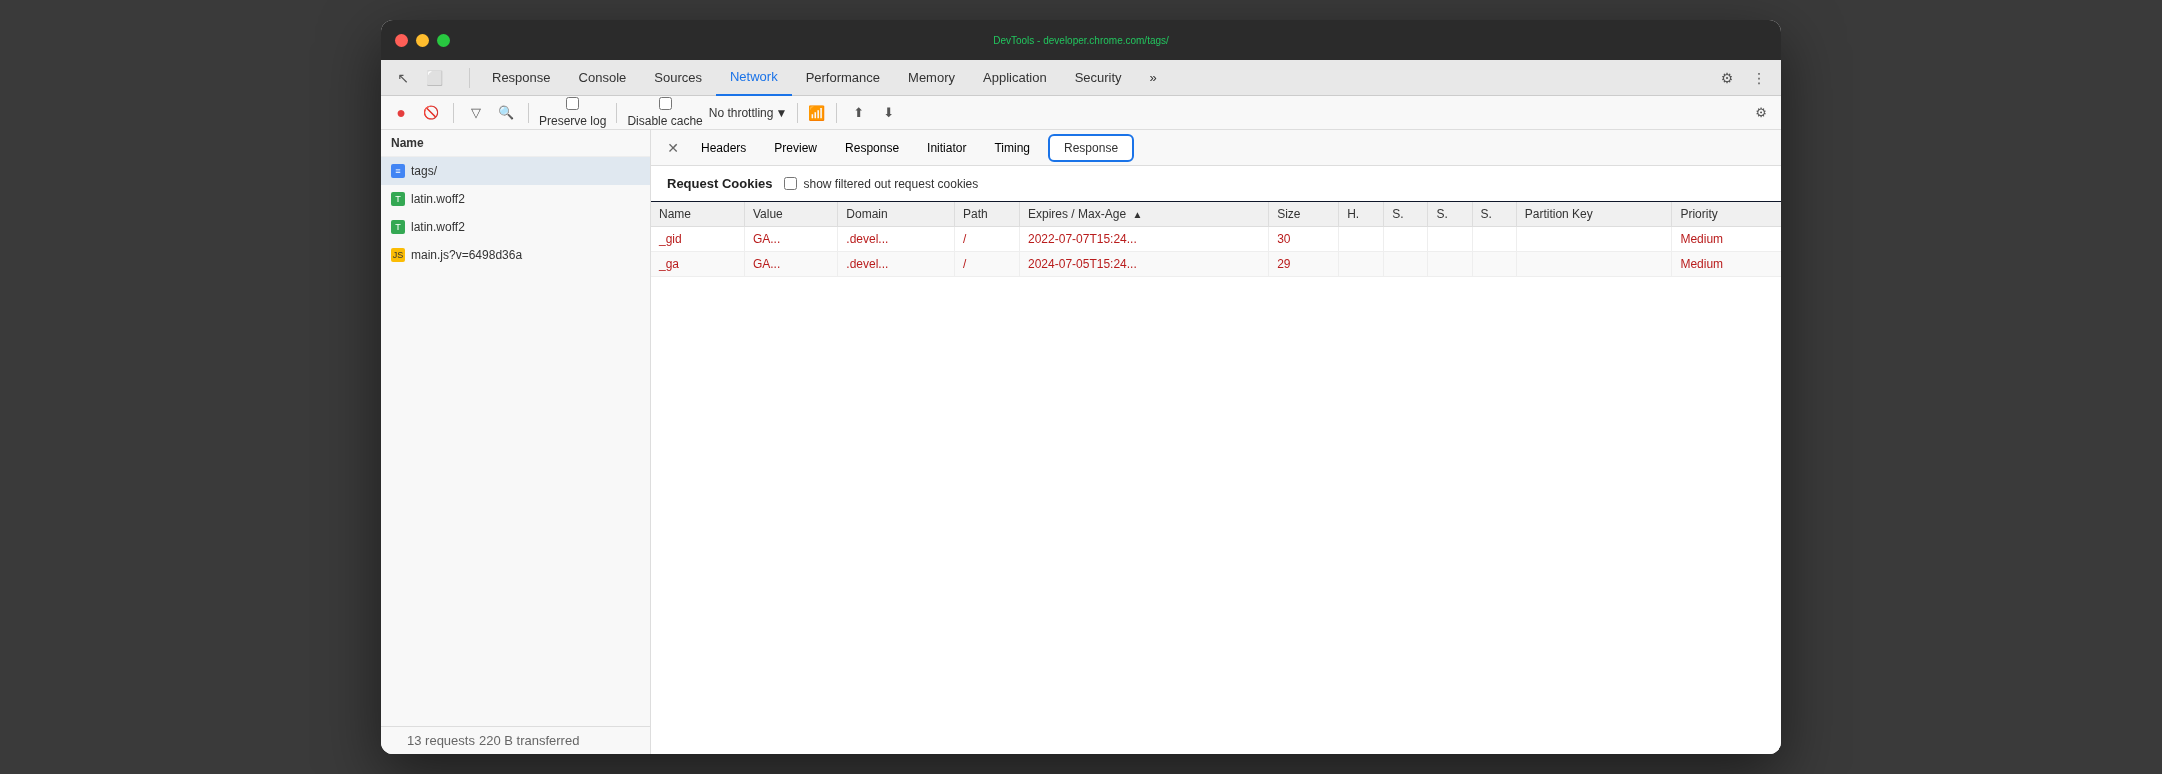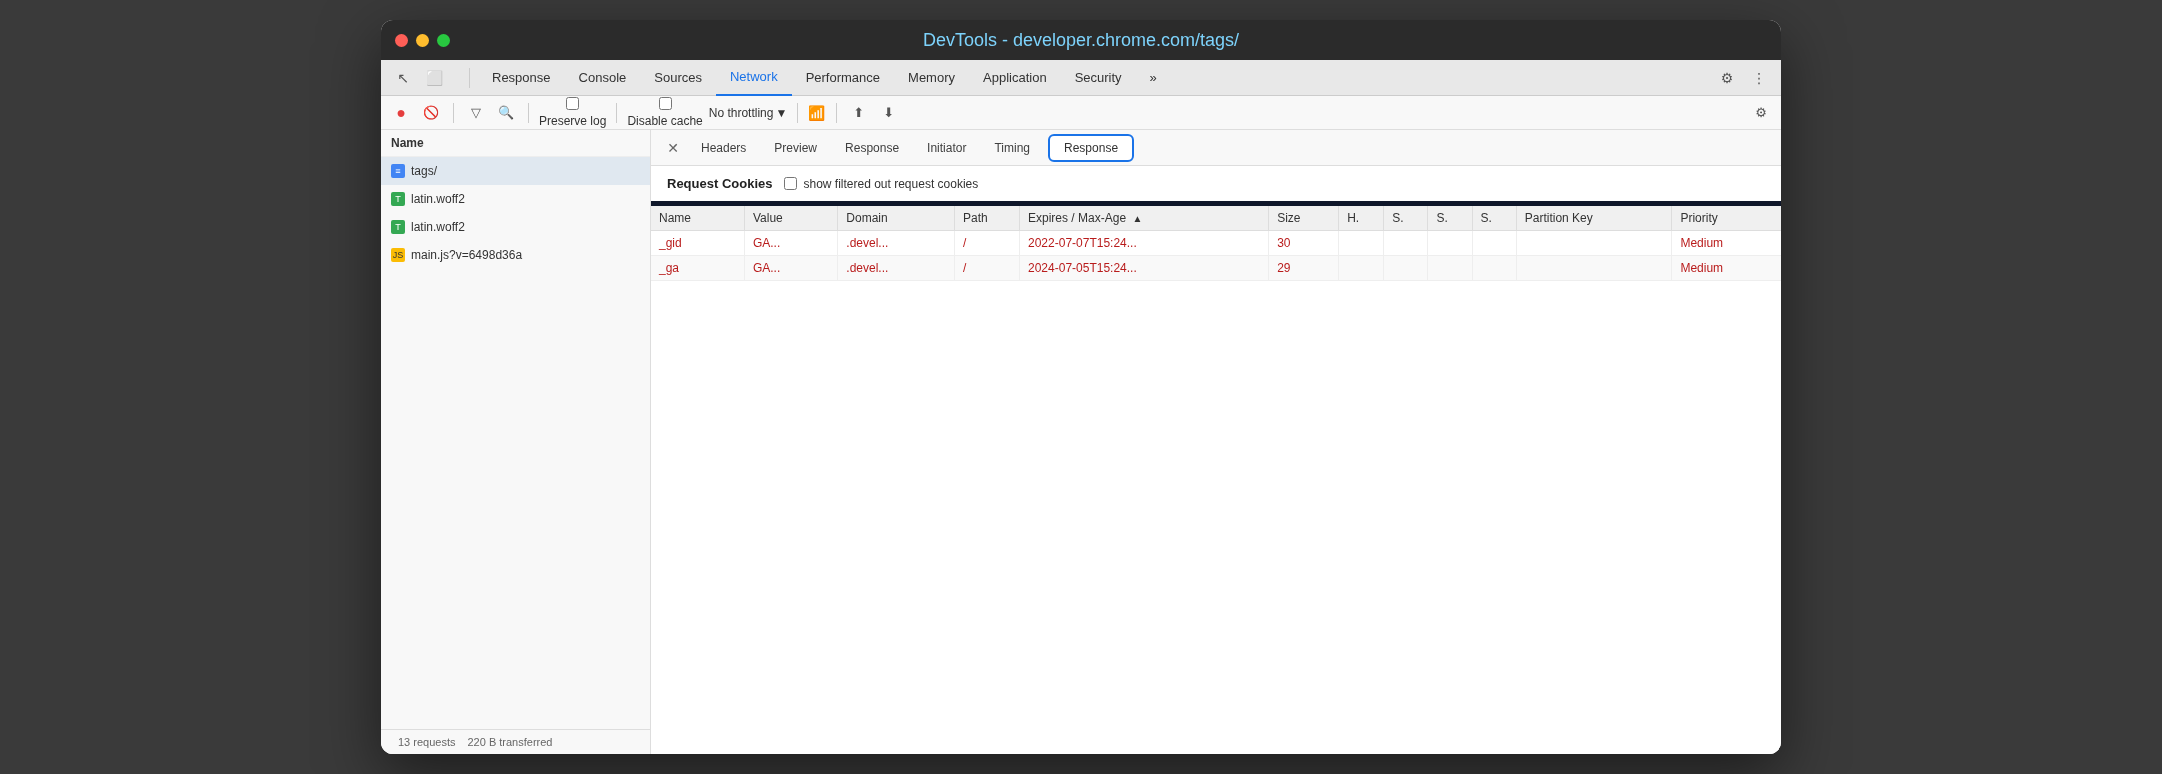--- a/index.html
+++ b/index.html
@@ -35,22 +35,22 @@
       height: 13px;
       border-radius: 50%;
     }
     .tl-red { background: #ff5f57; }
     .tl-yellow { background: #ffbd2e; }
     .tl-green { background: #28c840; }
     .titlebar-title {
       position: absolute;
       left: 50%;
       transform: translateX(-50%);
-      color: #7dd3fc;
-      font-size: 18px;
+      color: #22c55e;
+      font-size: 10px;
     }
     .devtools-body {
       background: #f8f8f8;
     }
     
     .tab-bar {
       background: #e8e8e8;
       border-bottom: 1px solid #ccc;
       display: flex;
       align-items: center;
@@ -199,25 +199,25 @@
       justify-content: center;
       font-size: 9px;
       color: white;
       flex-shrink: 0;
     }
     .file-icon.doc { background: #4285f4; }
     .file-icon.font { background: #34a853; }
     .file-icon.js { background: #fbbc04; color: #333; }
     .left-panel-footer {
       border-top: 1px solid #ddd;
-      padding: 6px 17px;
-      font-size: 11px;
+      padding: 6px 26px;
+      font-size: 13px;
       color: #666;
       display: flex;
-      gap: 12px;
+      gap: 4px;
     }
     
     .right-panel {
       flex: 1;
       display: flex;
       flex-direction: column;
       background: #fff;
       overflow: hidden;
     }
     
@@ -239,21 +239,21 @@
       color: #666;
       cursor: pointer;
       font-size: 14px;
     }
     .inner-tab {
       padding: 0 14px;
       height: 36px;
       display: flex;
       align-items: center;
       font-size: 12px;
-      color: #404040;
+      color: #000000;
       cursor: pointer;
       white-space: nowrap;
     }
     .inner-tab.active-cookies {
       border: 2px solid #1a73e8;
       border-radius: 6px;
       color: #333;
       font-weight: 500;
       height: 28px;
       margin: auto 4px;
@@ -263,21 +263,21 @@
     .cookies-content {
       flex: 1;
       overflow: auto;
       padding: 0;
     }
     .request-cookies-header {
       display: flex;
       align-items: center;
       padding: 10px 16px;
       gap: 12px;
-      border-bottom: 5px solid #0f172a;
+      border-bottom: 1px solid #0f172a;
     }
     .request-cookies-title {
       font-size: 13px;
       font-weight: 700;
       color: #222;
     }
     .show-filtered-label {
       display: flex;
       align-items: center;
       gap: 6px;

